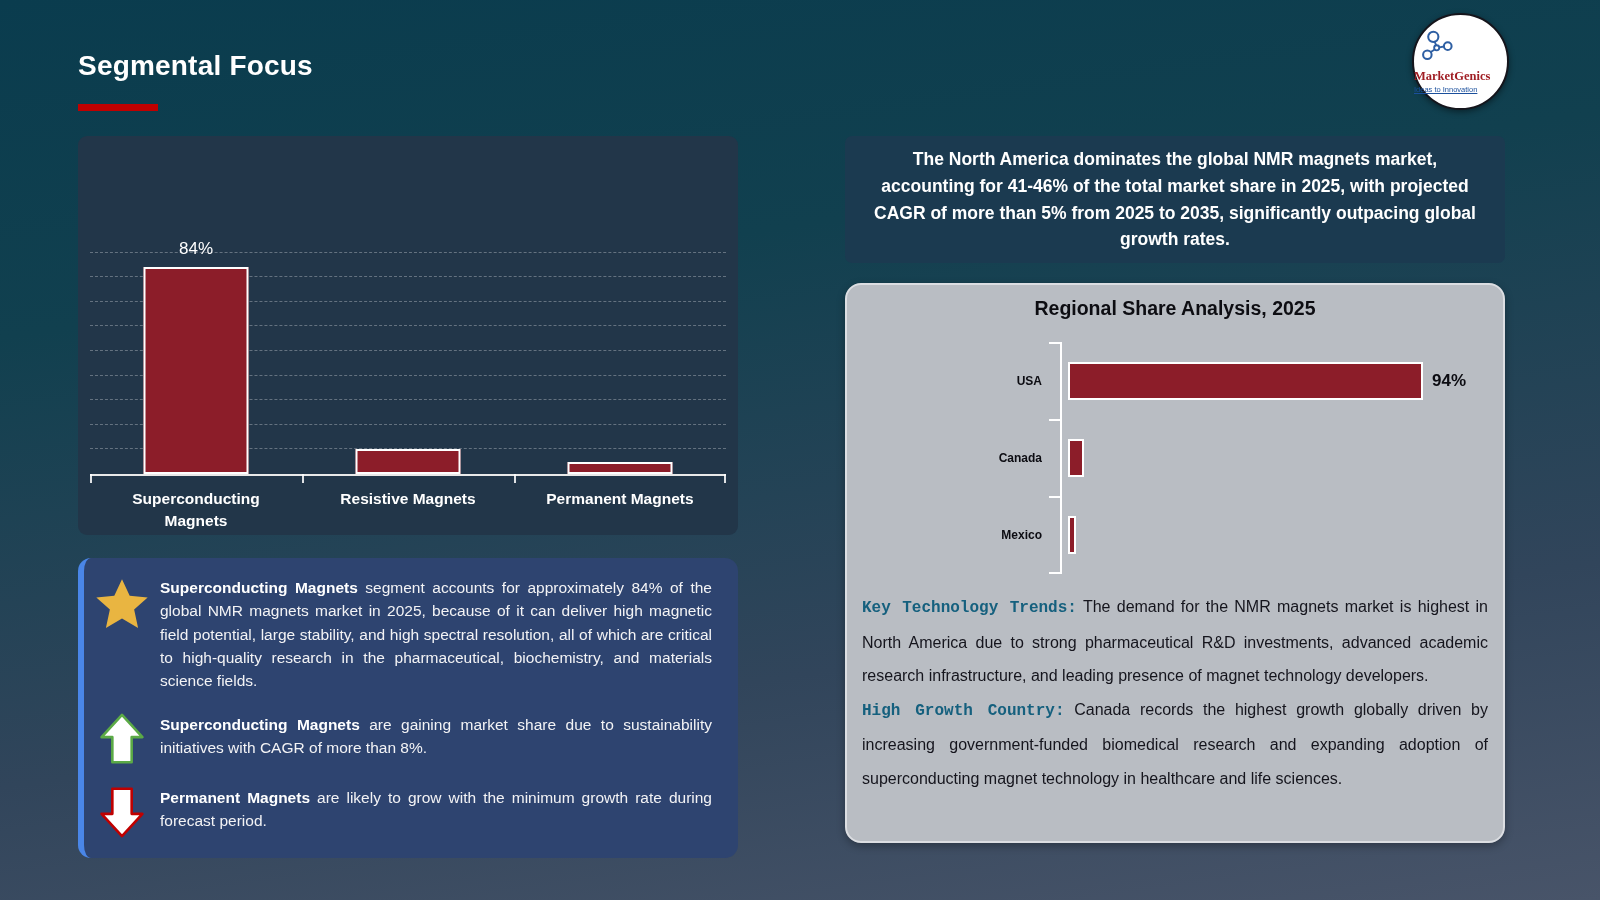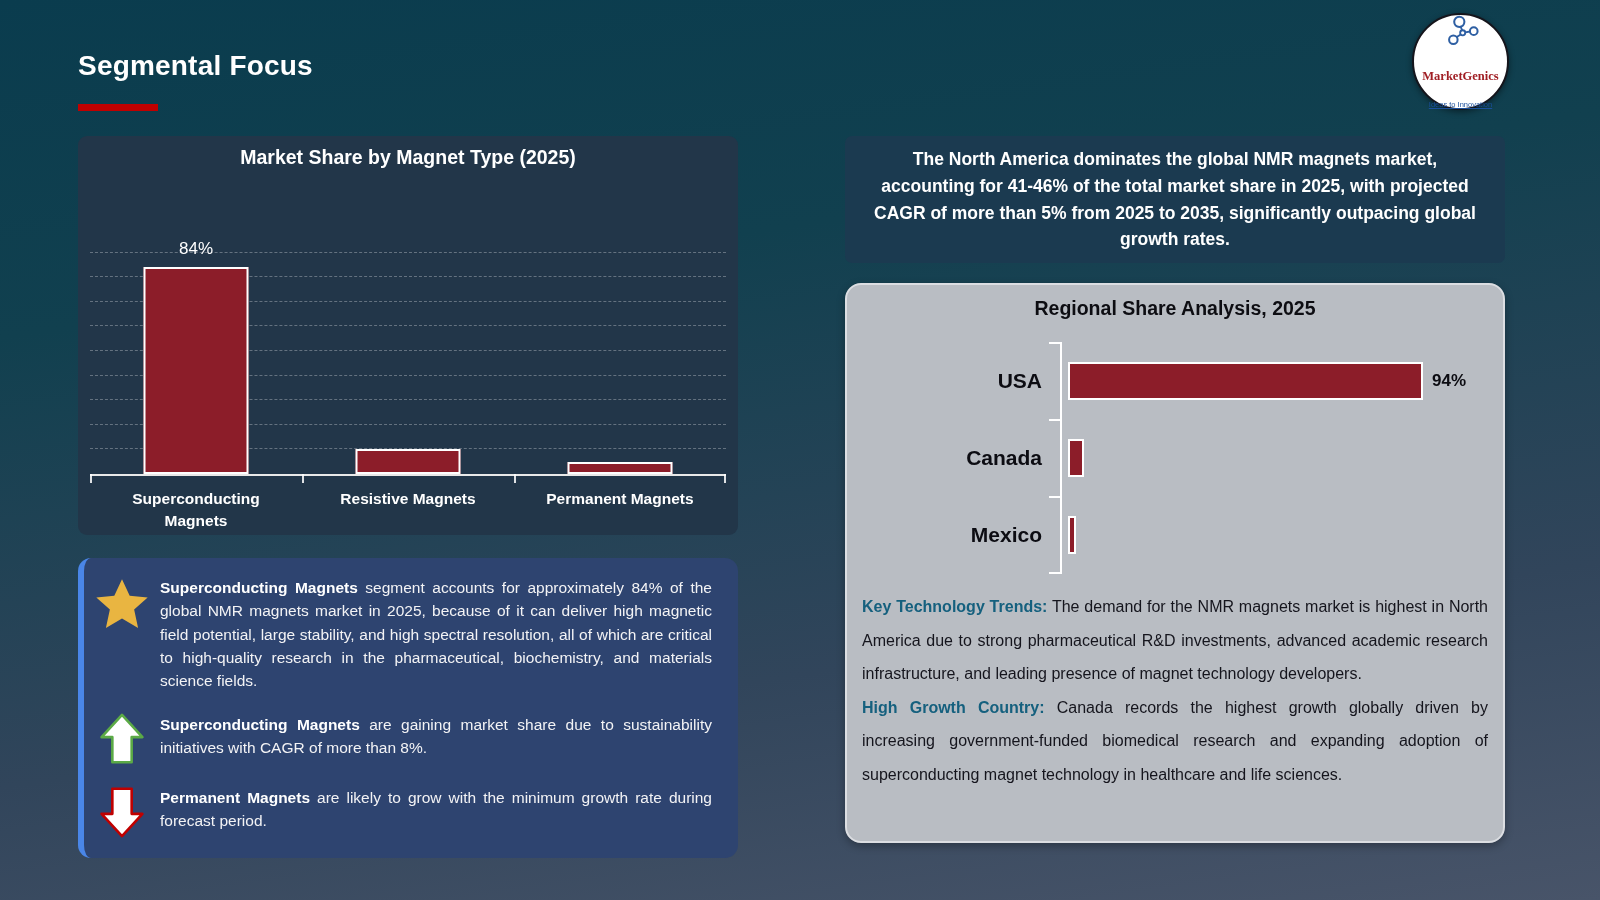--- a/index.html
+++ b/index.html
@@ -6,21 +6,21 @@
   body { font-family:"Liberation Sans","DejaVu Sans",sans-serif; }
   .slide{
     position:relative; width:1600px; height:900px; overflow:hidden;
     background:linear-gradient(172deg,#0a3c4e 0%,#11404f 30%,#31455b 70%,#485469 100%);
   }
   
   .page-title{ position:absolute; left:78px; top:50px; font-size:28px; font-weight:bold; color:#fff; letter-spacing:.2px; }
   .title-underline{ position:absolute; left:78px; top:104px; width:80px; height:7px; background:#c00000; }
   .logo{ position:absolute; left:1412px; top:13px; width:97px; height:97px; border-radius:50%;
          background:#fff; border:2px solid #15151c; box-shadow:0 2px 6px rgba(0,0,0,.45);
-         display:flex; flex-direction:column; align-items:center; justify-content:center; gap:16px; }
+         display:flex; flex-direction:column; justify-content:center; gap:1px; }
   .logo-brand{ font-family:"Liberation Serif","DejaVu Serif",serif; font-weight:bold; font-size:12.5px; color:#a01e24; }
   .logo-tagline{ font-size:7.5px; font-weight:normal; color:#1a4f9c; text-decoration:underline; }
   
   .chart-panel{ position:absolute; left:78px; top:136px; width:660px; height:399px; background:#223649; border-radius:9px; }
   .chart-panel .chart-title{ position:absolute; top:10px; left:0; width:100%; text-align:center;
       color:#fff; font-weight:bold; font-size:19.5px; }
   .vplot{ position:absolute; left:12px; top:92px; width:636px; height:246px; }
   .gridline{ position:absolute; left:0; width:100%; border-top:1.5px dashed rgba(255,255,255,.30); }
   .vaxis{ position:absolute; left:0; bottom:-2px; width:100%; height:2px; background:#e9e9e9; }
   .vtick{ position:absolute; top:100%; width:2px; height:9px; background:rgba(255,255,255,.85); }
@@ -44,27 +44,27 @@
   .na-callout p{ color:#fff; font-weight:bold; font-size:17.5px; line-height:1.52; text-align:center; }
   
   .regional-panel{ position:absolute; left:845px; top:283px; width:660px; height:560px;
       background:#b9bdc3; border:2px solid #dcdee2; border-radius:16px; box-shadow:0 3px 8px rgba(0,0,0,.3); }
   .regional-title{ position:absolute; top:12px; left:0; width:100%; text-align:center;
       color:#0d0d12; font-weight:bold; font-size:19.5px; }
   .hchart{ position:absolute; left:0; top:57px; width:100%; height:232px; }
   .haxis{ position:absolute; left:213px; top:0; width:2px; height:232px; background:#fff; }
   .htick{ position:absolute; left:202px; width:12px; height:2px; background:#fff; }
   .hrow{ position:absolute; left:0; width:100%; height:77px; display:flex; align-items:center; }
-  .hlabel{ width:195px; text-align:right; font-weight:bold; font-size:21px; color:#0c0c12; }
+  .hlabel{ width:195px; text-align:right; font-weight:bold; font-size:12px; color:#0c0c12; }
   .htrack{ margin-left:26px; width:398px; height:38px; position:relative; display:flex; align-items:center; }
   .hbar{ height:38px; background:#8c1d29; border:2.5px solid #fff; }
   .hval{ margin-left:9px; font-weight:bold; font-size:17px; color:#0c0c12; white-space:nowrap; }
   .regional-notes{ position:absolute; left:15px; right:15px; top:305px; }
   .note{ font-size:16px; line-height:2.1; text-align:justify; color:#15151d; }
-  .note-label{ color:#15607e; font-weight:bold; }
+  .note-label{ color:#15607e; font-weight:bold;font-family:Liberation Mono, monospace; }
 </style>
 </head>
 <body>
 
 <div class="slide">
 
   <div class="page-title">Segmental Focus</div>
   <div class="title-underline"></div>
 
   <div class="logo">
@@ -77,21 +77,20 @@
         <line x1="23.6" y1="13.8" x2="25.4" y2="18.2" stroke="#2e5fa3" stroke-width="2.2"></line>
         <line x1="29" y1="20.4" x2="34.6" y2="19.4" stroke="#2e5fa3" stroke-width="2.2"></line>
         <line x1="23.6" y1="23" x2="18.6" y2="26.2" stroke="#2e5fa3" stroke-width="2.2"></line>
       </svg>
     </span>
     <span class="logo-brand">MarketGenics</span>
     <span class="logo-tagline">Ideas to Innovation</span>
   </div>
 
   <div class="chart-panel">
-    <div class="chart-title">Market Share by Magnet Type (2025)</div>
 
     <div class="vplot">
         <div class="gridline" style="bottom: 90%;"></div>
         <div class="gridline" style="bottom: 80%;"></div>
         <div class="gridline" style="bottom: 70%;"></div>
         <div class="gridline" style="bottom: 60%;"></div>
         <div class="gridline" style="bottom: 50%;"></div>
         <div class="gridline" style="bottom: 40%;"></div>
         <div class="gridline" style="bottom: 30%;"></div>
         <div class="gridline" style="bottom: 20%;"></div>

